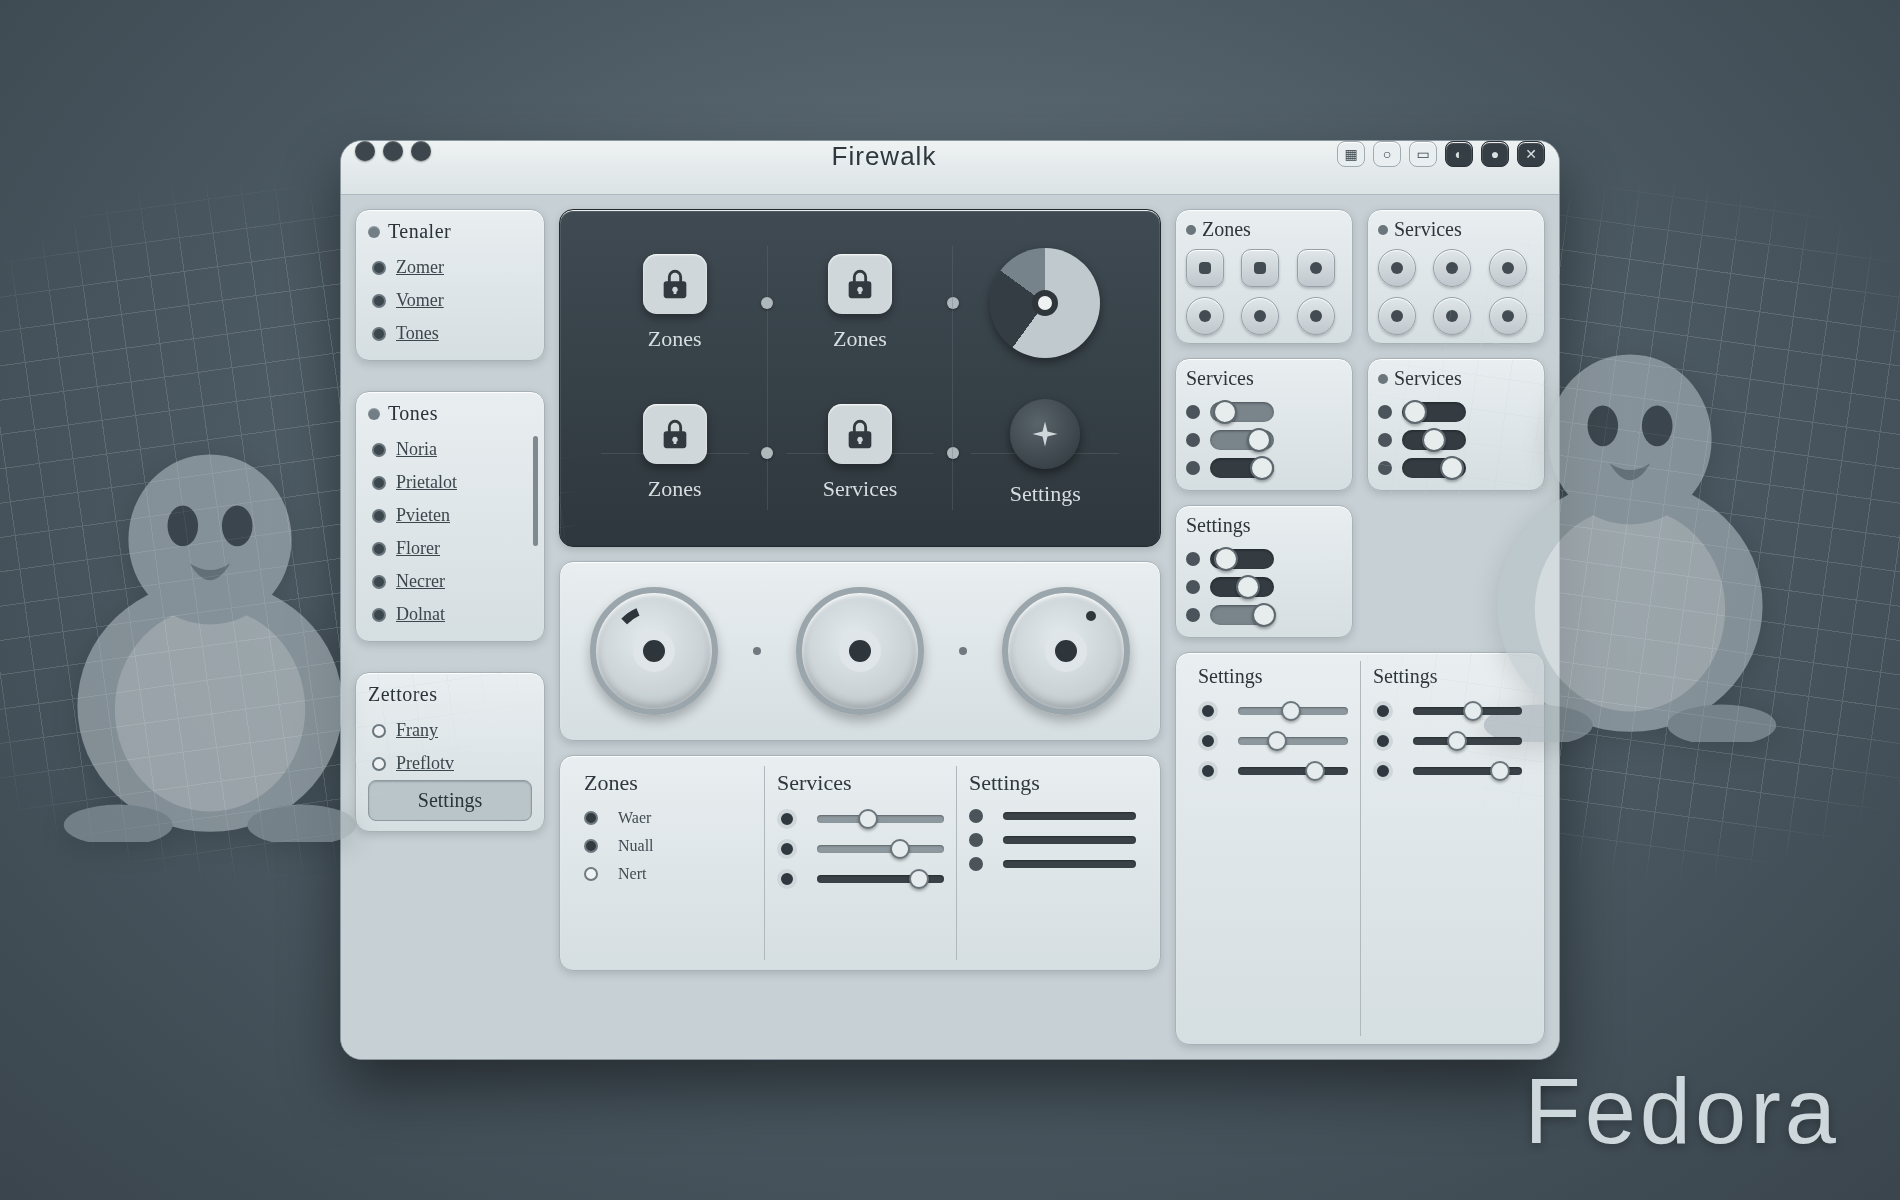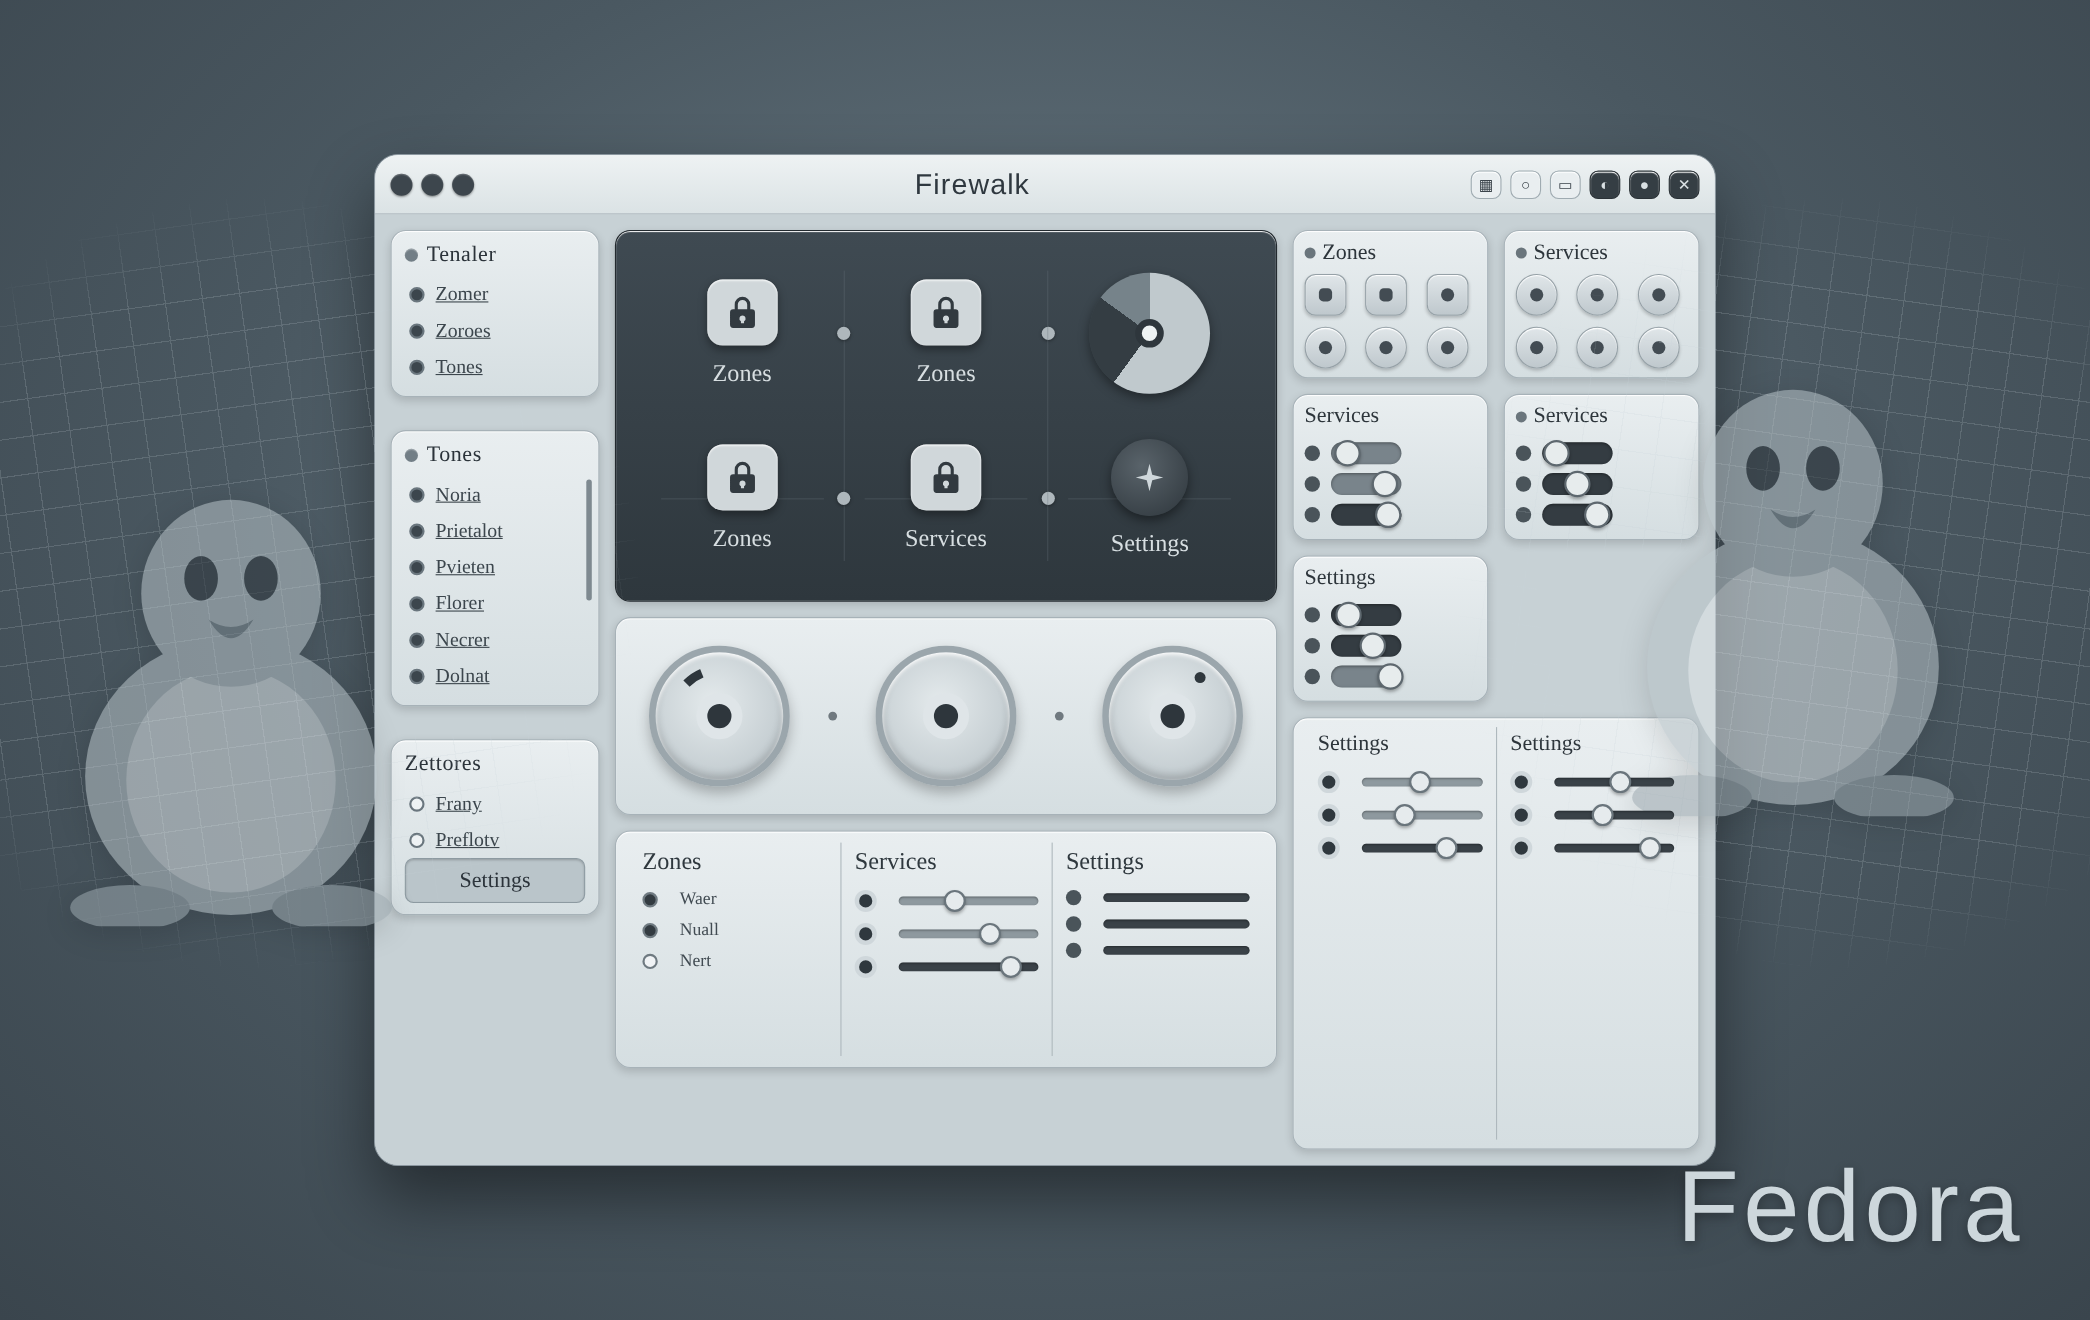--- a/index.html
+++ b/index.html
@@ -31,21 +31,21 @@
     background:
       repeating-linear-gradient(90deg, #c9d4da 0 1px, transparent 1px 34px),
       repeating-linear-gradient(0deg,  #c9d4da 0 1px, transparent 1px 34px);
     mask: radial-gradient(circle, #000 55%, transparent 72%);
     -webkit-mask: radial-gradient(circle, #000 55%, transparent 72%);
   }
   .bg-grid-left  { left: -120px; transform: rotate(-8deg); }
   .bg-grid-right { right: -120px; transform: rotate(8deg); }
   .fedora-mark {
     position: absolute;
-    right: 60px; bottom: 50px;
+    right: 60px; bottom: 36px;
     font-size: 92px;
     letter-spacing: 4px;
     color: #cdd7dc;
     font-weight: 300;
     text-shadow: 0 3px 10px rgba(0,0,0,.3);
   }
 
   
   .window {
     width: 1220px;
@@ -53,21 +53,20 @@
     background: #cfd8db;
     border-radius: 22px;
     box-shadow: 0 30px 60px rgba(0,0,0,.45), inset 0 1px 1px rgba(255,255,255,.4);
     display: grid;
     grid-template-rows: 54px 1fr;
     overflow: hidden;
     border: 1px solid #8a969e;
   }
   .titlebar {
     display: flex;
-    align-items: center;
     background: linear-gradient(#eef2f3,#dbe3e5);
     border-bottom: 1px solid #aeb8be;
     padding: 0 14px;
     gap: 24px;
   }
   .traffic { display:flex; gap:8px; }
   .traffic span {
     width: 20px; height: 20px; border-radius: 50%;
     background: #3d464d;
     box-shadow: inset 0 1px 1px rgba(255,255,255,.2), 0 1px 2px rgba(0,0,0,.4);
@@ -340,21 +339,21 @@
         <div class="panel-header">
             <span class="bullet"></span>
             <span>Tenaler</span>
           </div>
         <div class="item">
             <span class="radio filled"></span>
             <span>Zomer</span>
           </div>
         <div class="item">
             <span class="radio filled"></span>
-            <span>Zoroes</span>
+            <span>Vomer</span>
           </div>
         <div class="item">
             <span class="radio filled"></span>
             <span>Tones</span>
           </div>
       </div>
 
       <div class="panel" style="position:relative">
         <div class="panel-header">
             <span class="bullet"></span>

